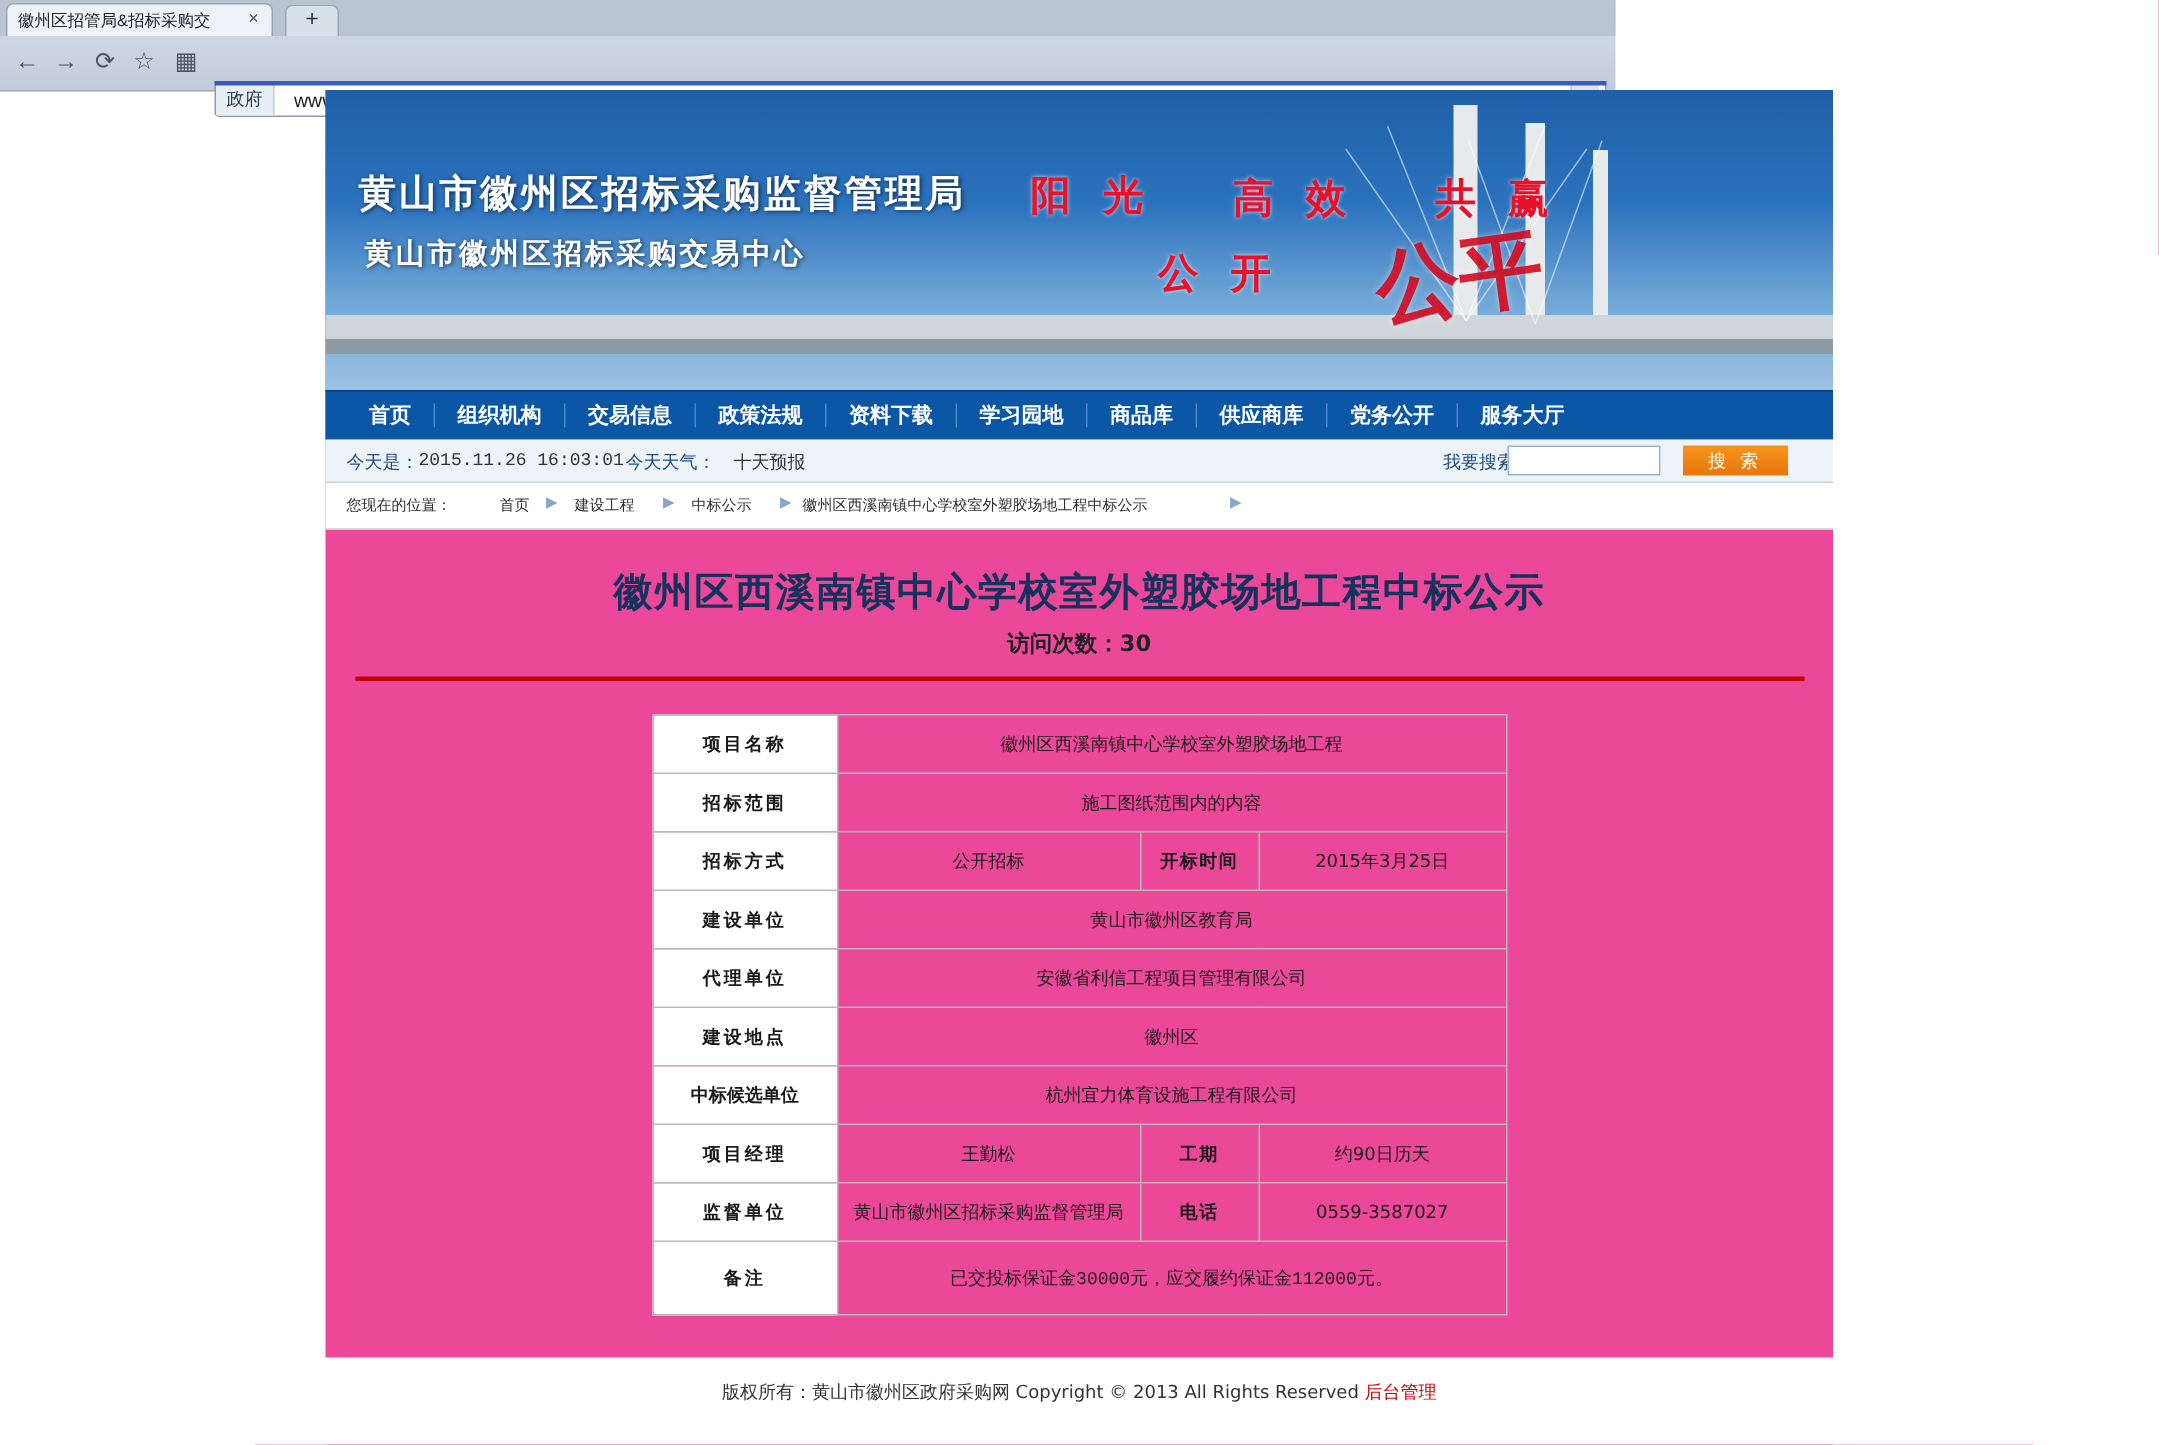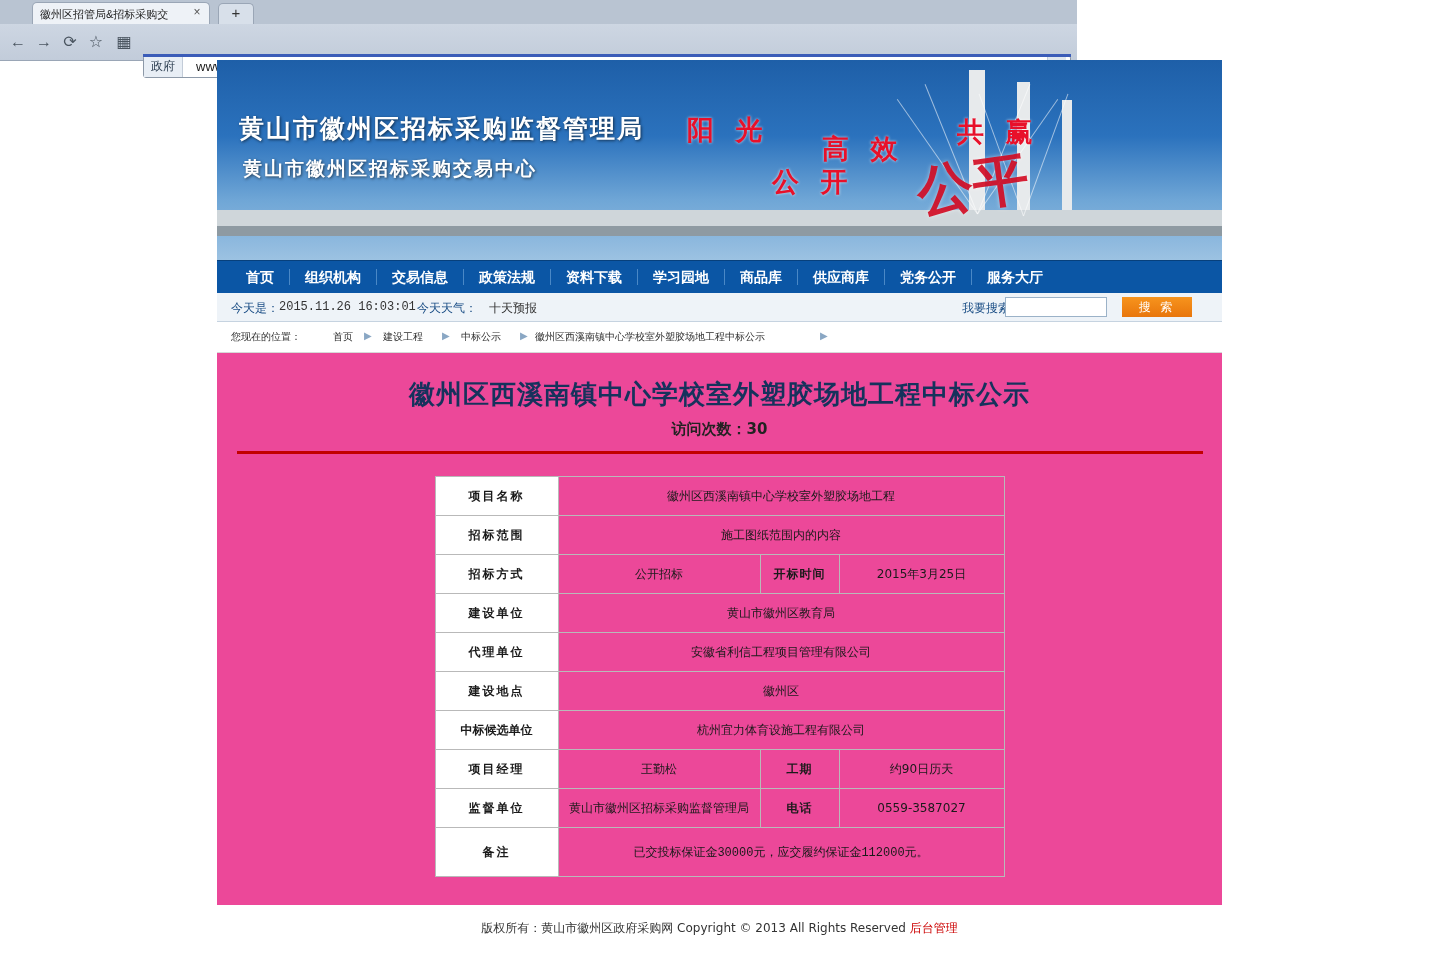--- a/index.html
+++ b/index.html
@@ -9,21 +9,21 @@
     font-family:"Liberation Sans","DejaVu Sans",sans-serif;
     overflow:hidden;
     position:relative;
   }
   
   #browser{
     position:absolute;left:0;top:0;width:1077px;height:60px;
     background:linear-gradient(#d5dde8,#c2ccda);
     border-bottom:1px solid #9aa6b6;
   }
-  #tabstrip{position:absolute;left:0;top:0;width:1077px;height:40px;margin-left:28px;}
+  #tabstrip{position:absolute;left:0;top:0;width:1077px;height:40px;}
   .tab{
     position:absolute;left:4px;top:2px;width:178px;height:22px;
     background:#eef2f7;border:1px solid #9aa6b6;border-bottom:none;
     border-radius:5px 5px 0 0;
     font-size:11px;color:#222;line-height:22px;padding-left:7px;
     box-sizing:border-box;white-space:nowrap;overflow:hidden;
   }
   .tab-close{
     position:absolute;right:6px;top:4px;width:12px;height:12px;
     font-size:12px;line-height:11px;color:#555;text-align:center;cursor:pointer;
@@ -202,21 +202,21 @@
     <div class="cablefan" style="left:760px;top:14px;height:140px;transform:rotate(35deg);"></div>
     <div class="cablefan" style="left:760px;top:14px;height:140px;transform:rotate(-22deg);"></div>
     <div class="cablefan" style="left:760px;top:14px;height:140px;transform:rotate(-35deg);"></div>
     <div class="cablefan" style="left:806px;top:26px;height:130px;transform:rotate(20deg);"></div>
     <div class="cablefan" style="left:806px;top:26px;height:130px;transform:rotate(-20deg);"></div>
 
     <div class="bannertitle">黄山市徽州区招标采购监督管理局</div>
     <div class="bannertitle2">黄山市徽州区招标采购交易中心</div>
 
     <div class="slogan" style="left:470px;top:52px;">阳 光</div>
-    <div class="slogan" style="left:605px;top:54px;margin-top:17px;">高 效</div>
+    <div class="slogan" style="left:605px;top:54px;">高 效</div>
     <div class="slogan" style="left:740px;top:54px;">共 赢</div>
     <div class="slogan" style="left:555px;top:104px;">公 开</div>
     <div class="slogan-big" style="left:700px;top:88px;transform:rotate(-8deg);">公平</div>
   </div>
 
   <div id="nav">
     <div style="width:14px;"></div>
     <div class="navitem">首页</div>
     <div class="navsep"></div>
     <div class="navitem">组织机构</div>

